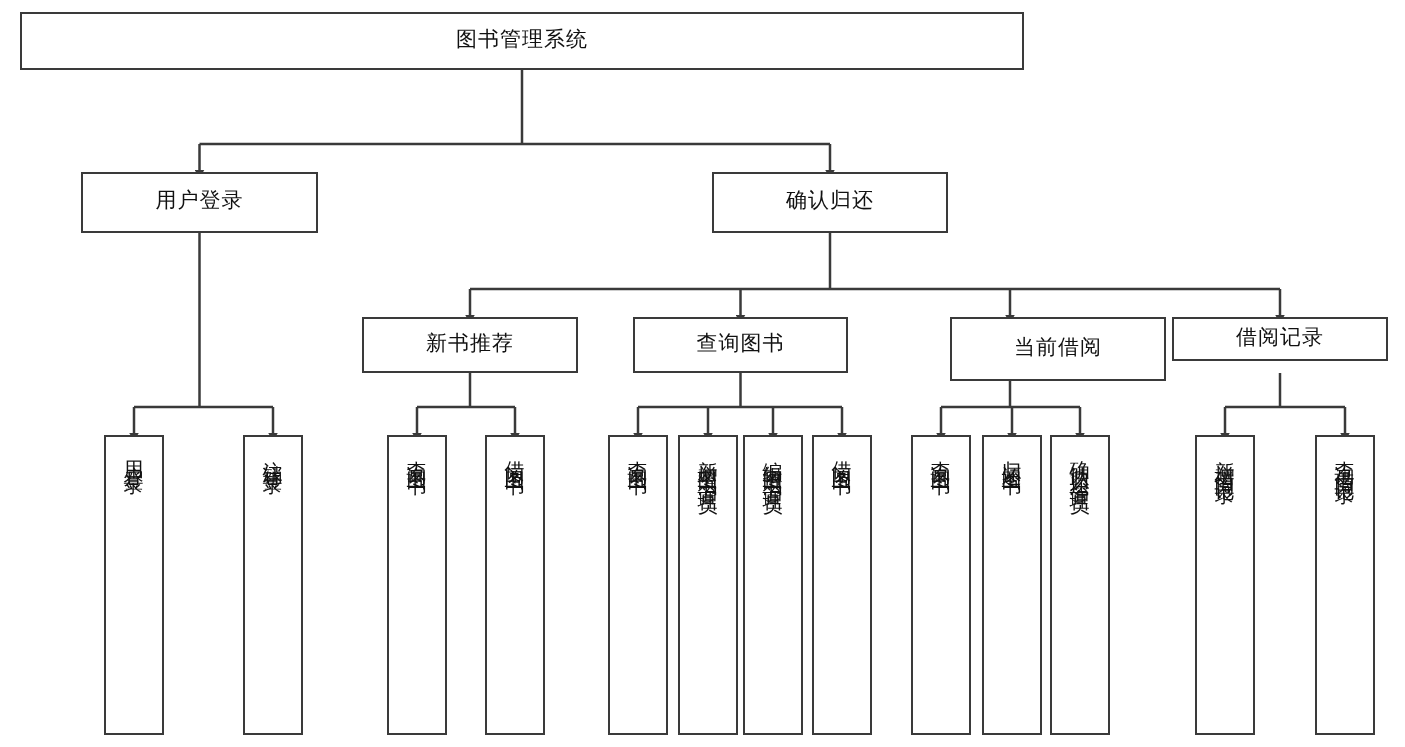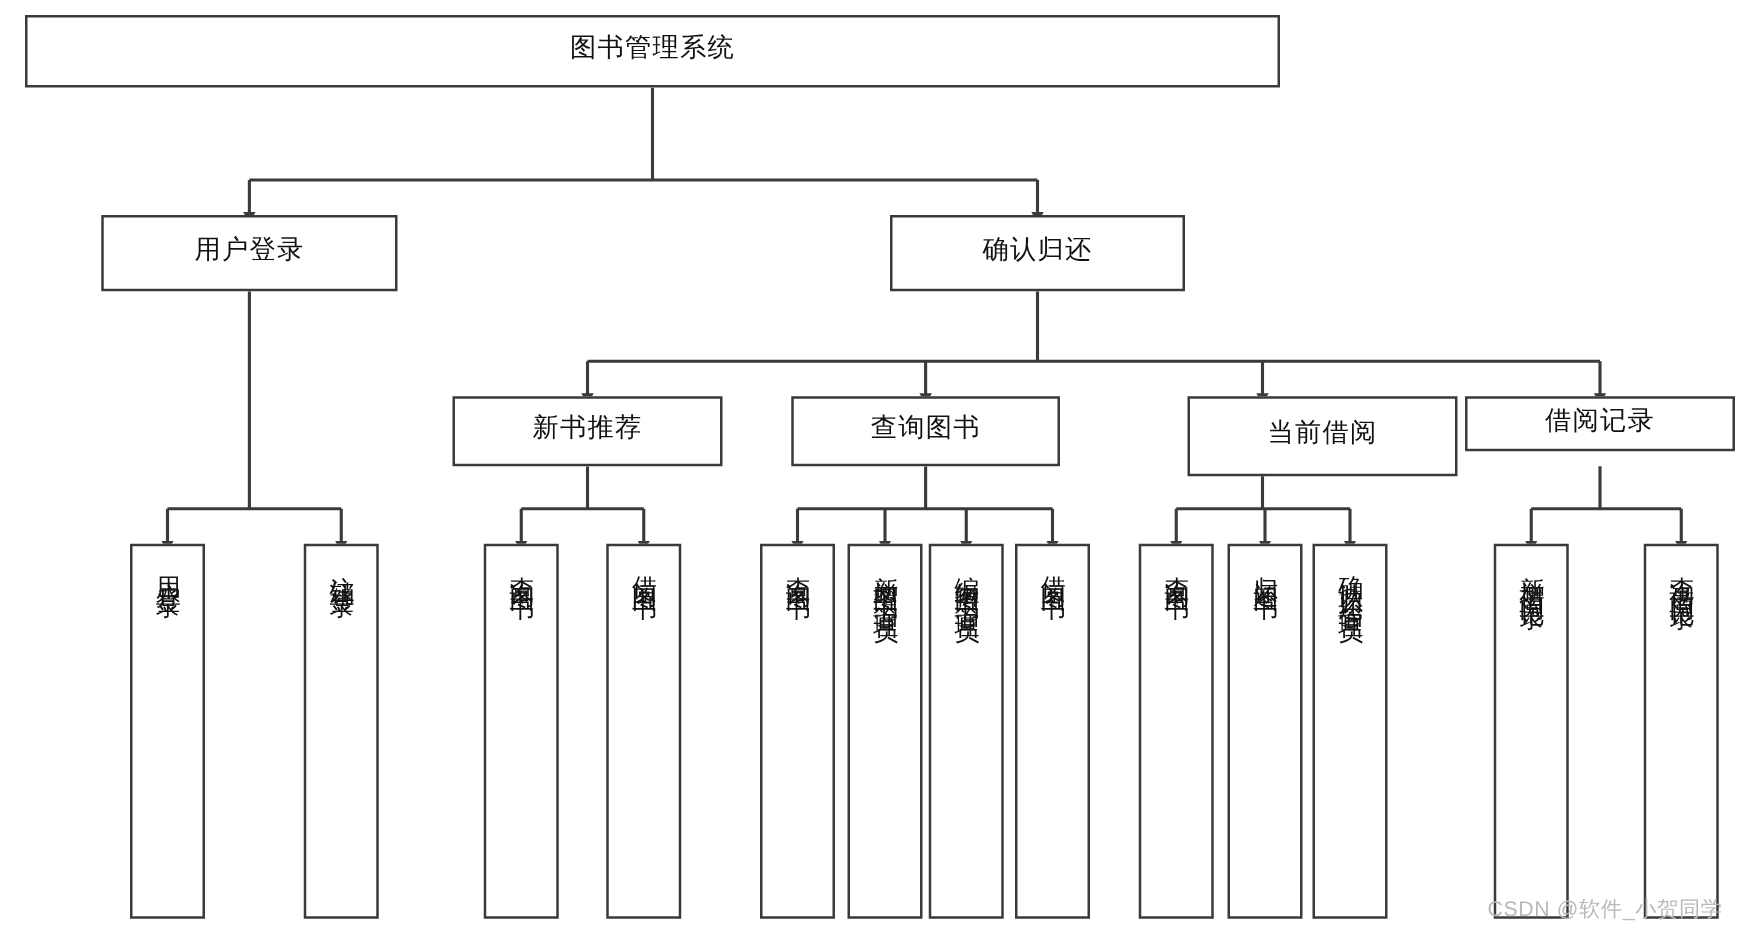--- a/index.html
+++ b/index.html
@@ -174,14 +174,13 @@
         <span class="vtext">确认归还（管理员）</span>
       </div>
       <div class="node v" style="left: 1195px; top: 435px; width: 60px; height: 300px;">
         <span class="vtext">新增借阅记录</span>
       </div>
       <div class="node v" style="left: 1315px; top: 435px; width: 60px; height: 300px;">
         <span class="vtext">查询借阅记录</span>
       </div>
     </div>
 
-  <div class="watermark">CSDN @软件_小贺同学</div>
 </div>
 
 </body></html>

